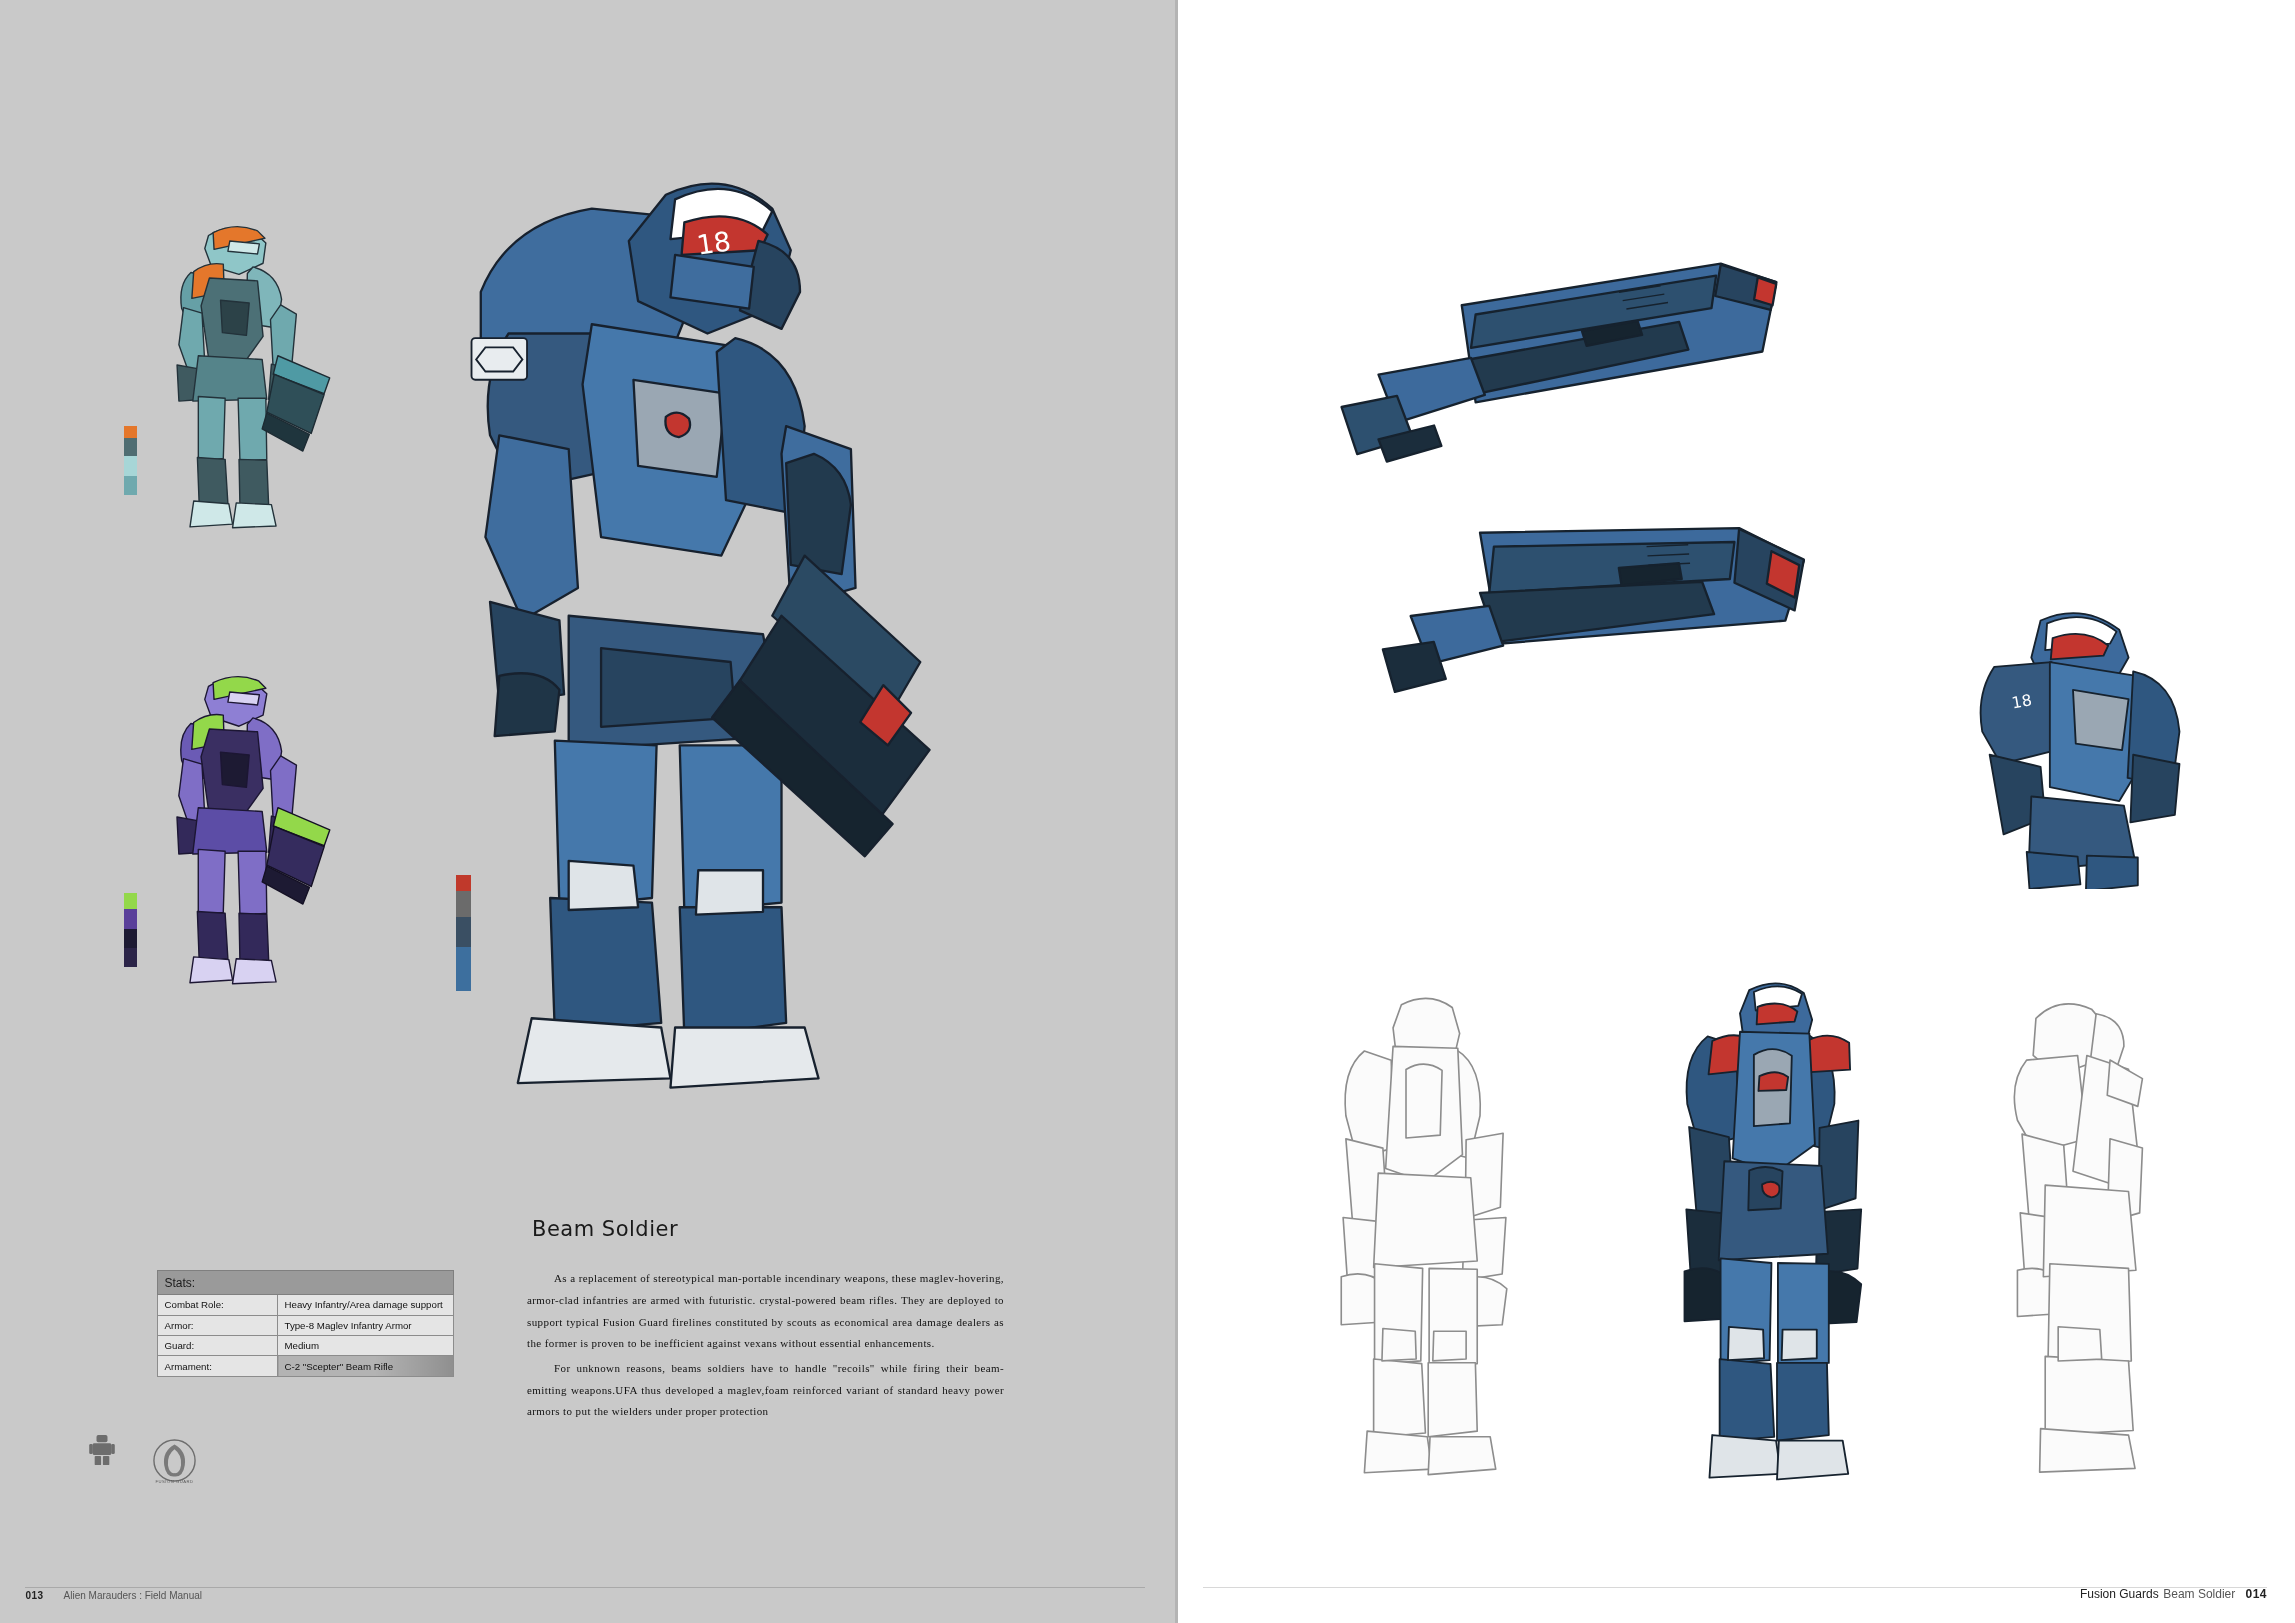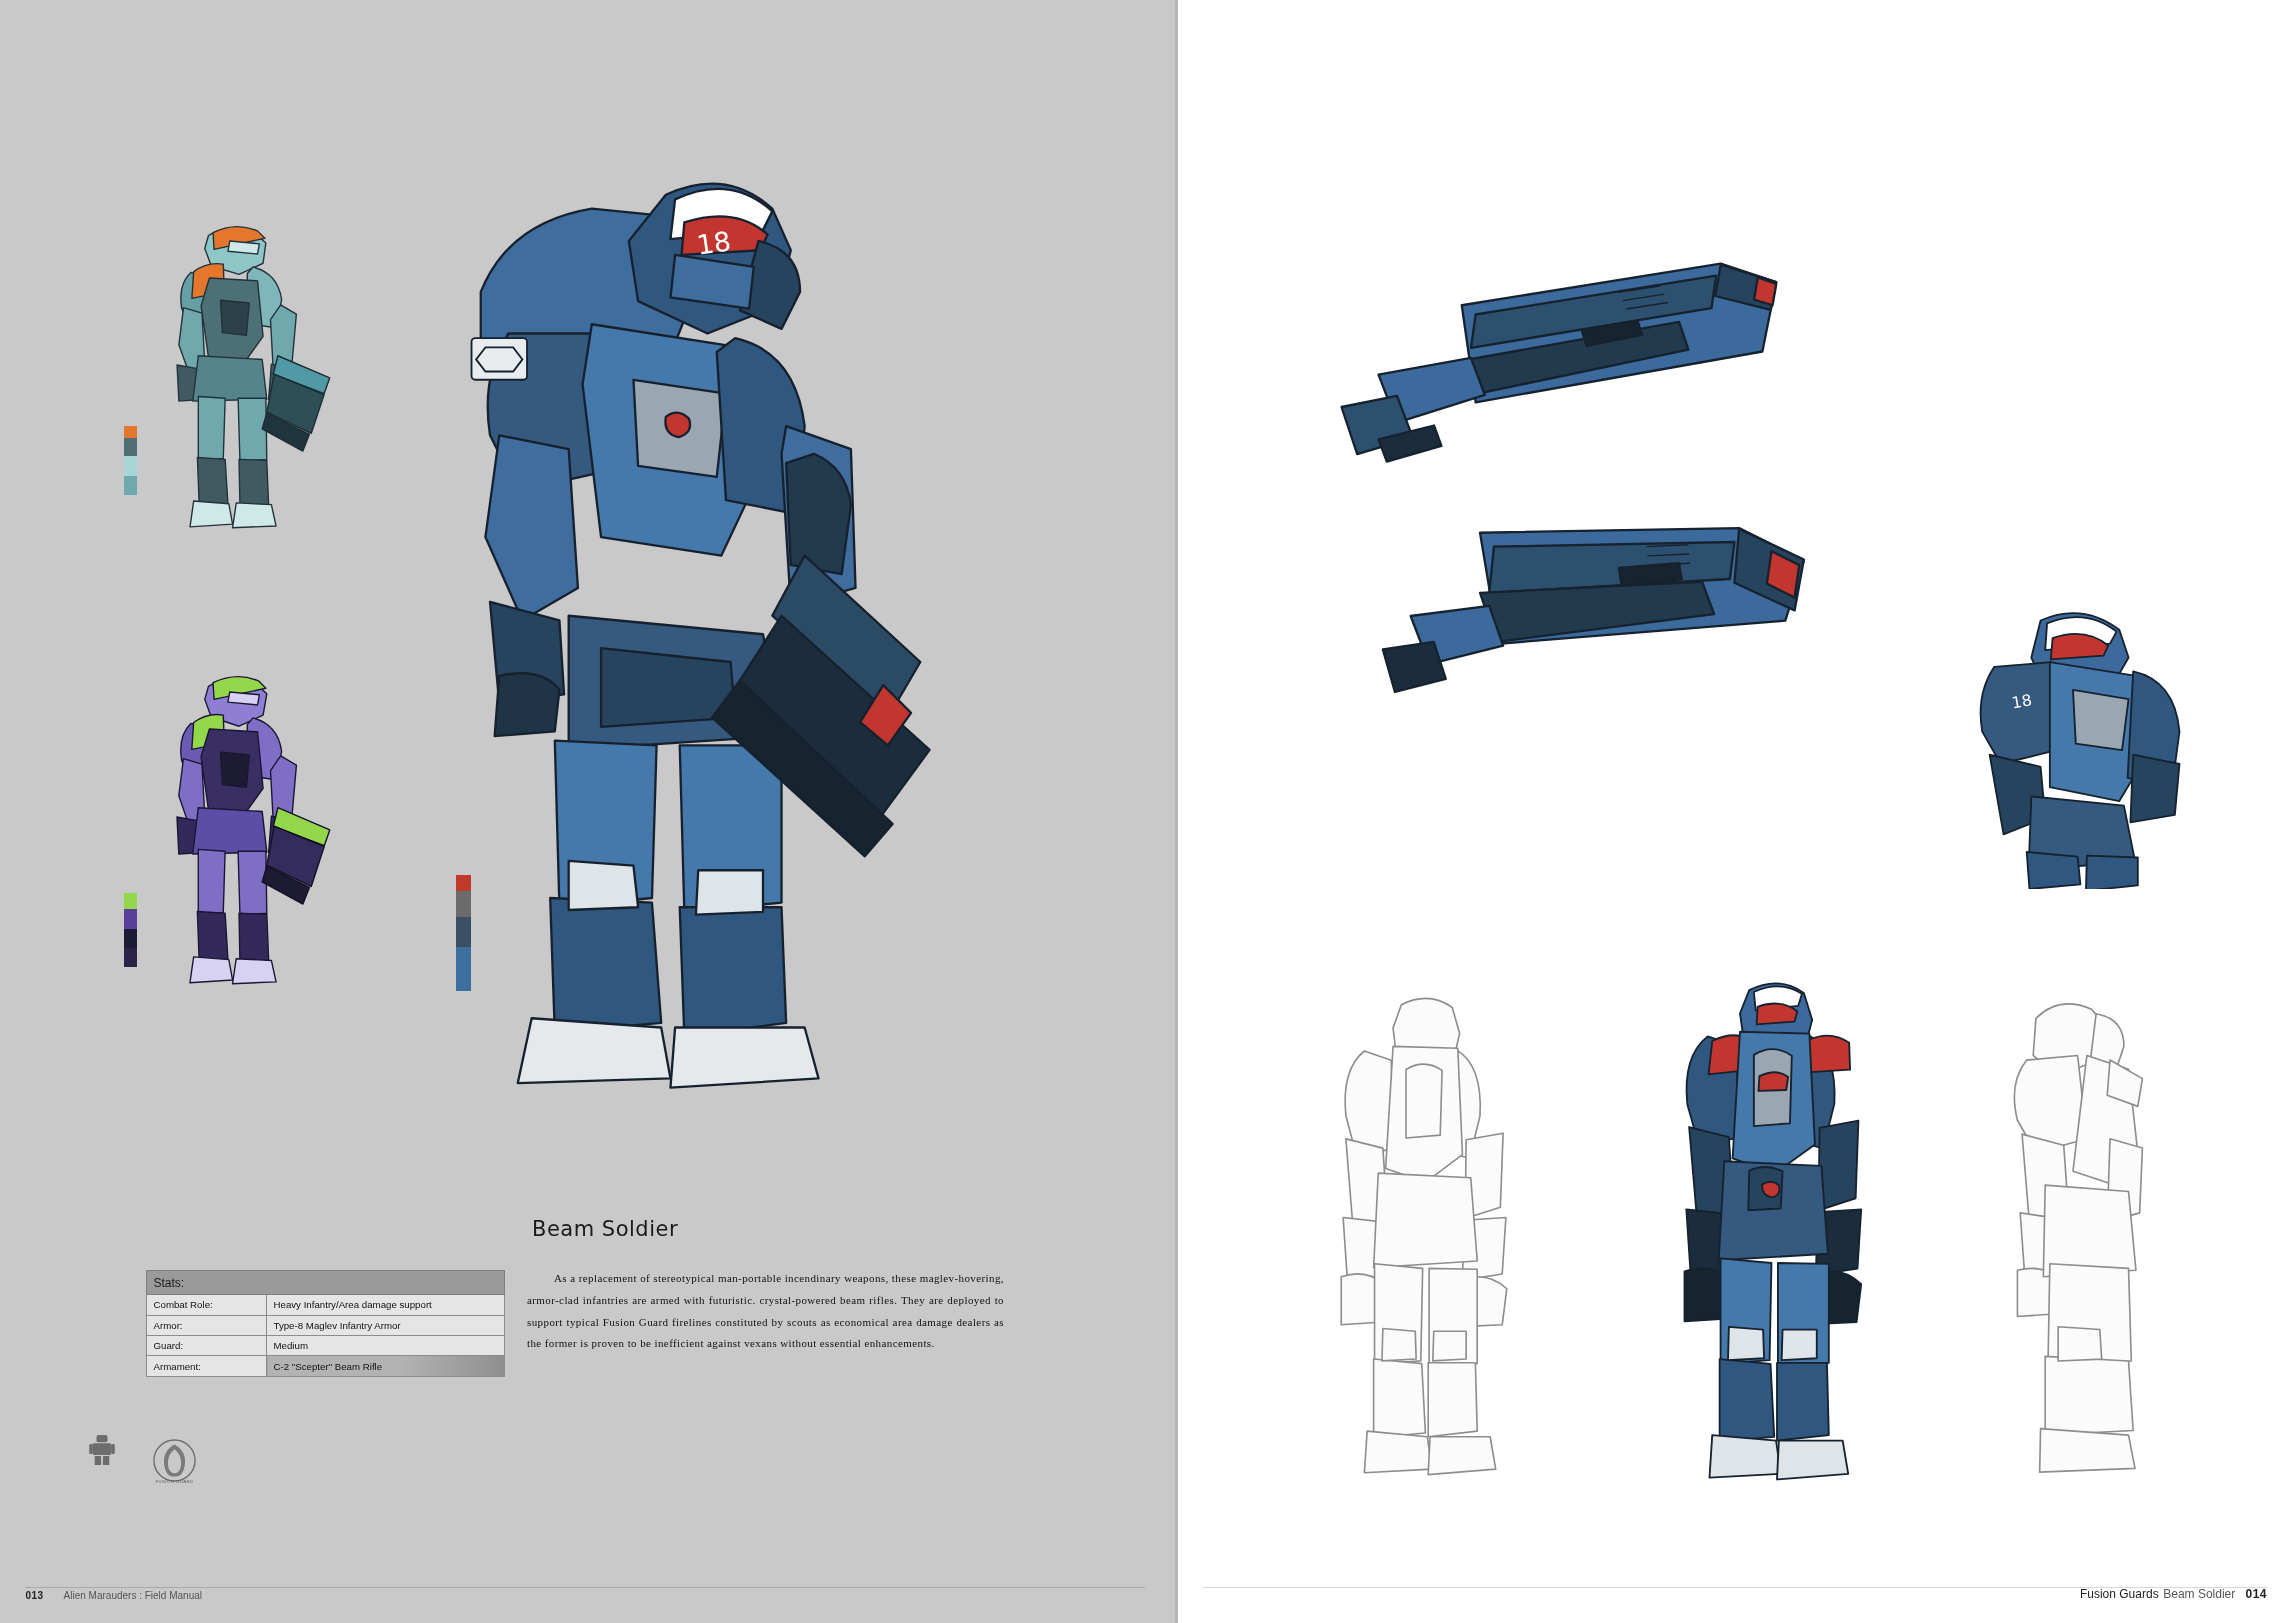--- a/index.html
+++ b/index.html
@@ -51,23 +51,23 @@
     left: 532px;
     top: 1217px;
     font-size: 21px;
     letter-spacing: 0.5px;
     color: #1a1a1a;
     font-family: "DejaVu Sans", sans-serif;
     font-weight: 400;
   }
   .stats-table {
     position: absolute;
-    left: 146px;
+    left: 157px;
     top: 1270px;
-    width: 359px;
+    width: 297px;
     border-collapse: collapse;
     font-size: 9.7px;
     color: #111;
   }
   .stats-table .hdr td {
     background: #9a9a9a;
     color: #1b1b1b;
     font-size: 12px;
     padding: 4.6px 6.5px;
     border: 0.5px solid #7f7f7f;
@@ -337,20 +337,21 @@
         </tr>
         <tr class="last">
           <td class="k">Armament:</td>
           <td class="v">C-2  "Scepter" Beam Rifle</td>
         </tr>
       </tbody>
     </table>
 
     <div class="body-text">
       <p>As a replacement of stereotypical man-portable incendinary weapons, these maglev-hovering, armor-clad infantries are armed with futuristic. crystal-powered beam rifles. They are deployed to support typical Fusion Guard firelines constituted by scouts as economical area damage dealers as the former is proven to be inefficient against vexans without essential enhancements.</p>
+      <p>For unknown reasons, beams soldiers have to handle "recoils" while firing their beam-emitting weapons.UFA thus developed a maglev,foam reinforced variant of standard heavy power armors to put the wielders under proper protection</p>
     </div>
 
     <div class="logo-mark">
       <svg class="svgfill" viewBox="0 0 60 70" xmlns="http://www.w3.org/2000/svg">
         <g fill="#6d6d6d">
           <rect x="18" y="2" width="24" height="16" rx="4"></rect>
           <rect x="10" y="20" width="40" height="26" rx="3"></rect>
           <rect x="2" y="22" width="8" height="22" rx="3"></rect>
           <rect x="50" y="22" width="8" height="22" rx="3"></rect>
           <rect x="14" y="48" width="14" height="20" rx="2"></rect>

